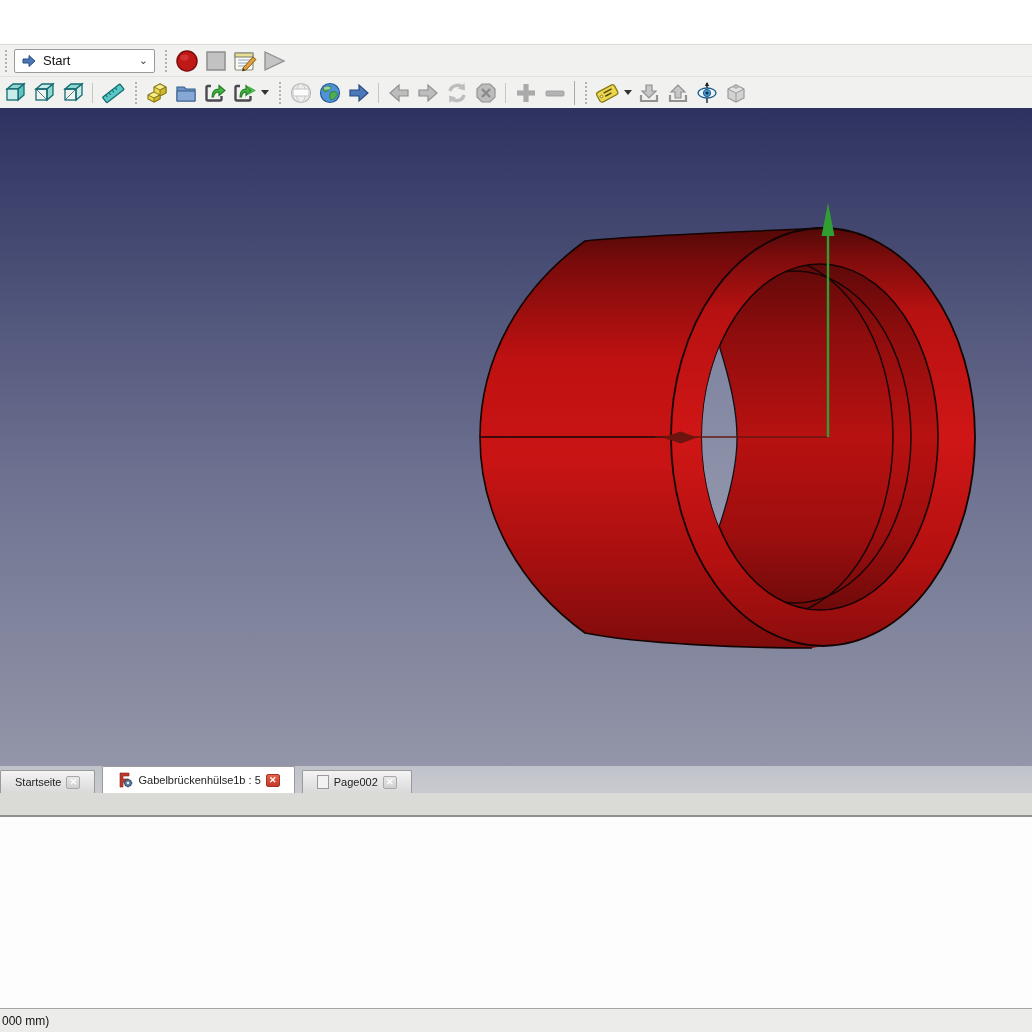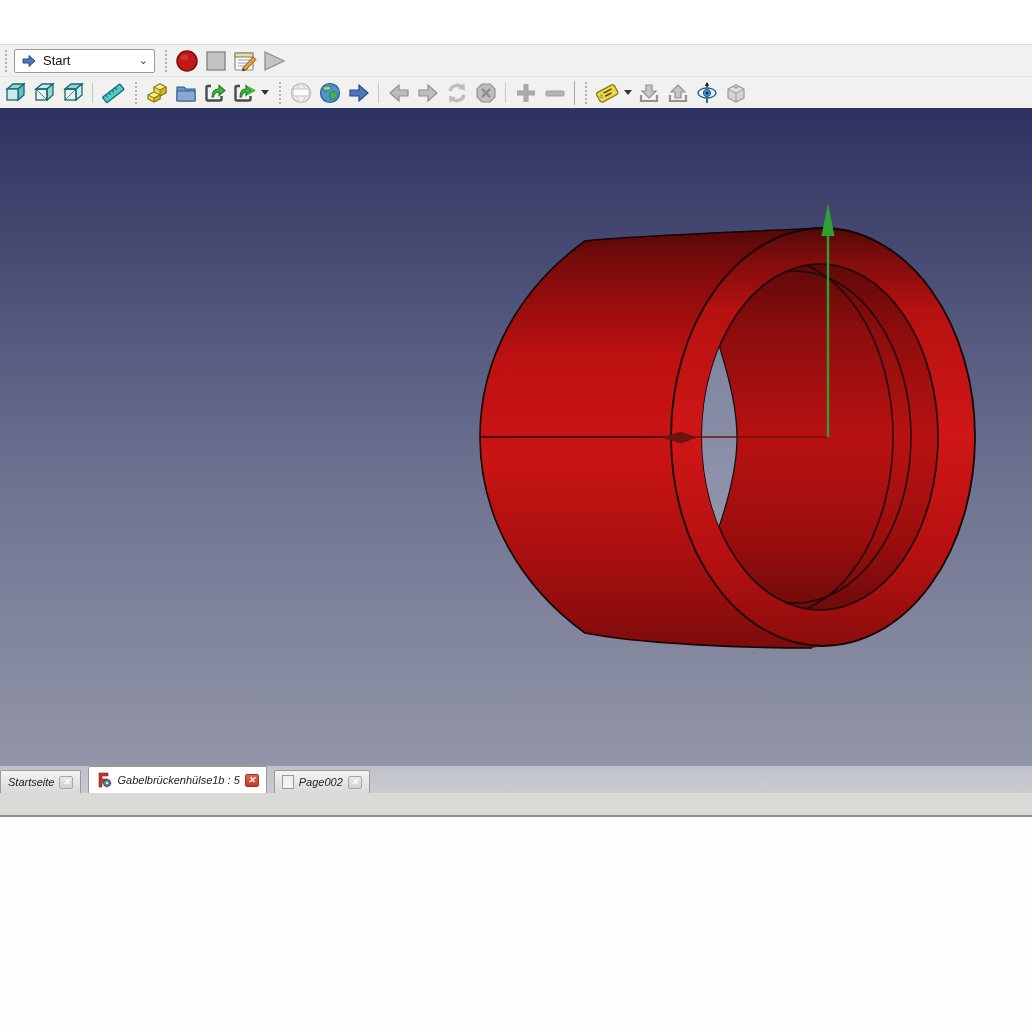--- a/index.html
+++ b/index.html
@@ -22,21 +22,21 @@
   .combo { width:141px; height:24px; background:#ffffff; border:1px solid #9a9a9a; border-radius:2px; display:flex; align-items:center; padding:0 6px; gap:6px; margin-left:2px; }
   .combo .label { font-size:13px; color:#111; flex:1; }
   .combo .chev { font-size:11px; color:#444; }
 
   
   .viewport { height:658px; position:relative; cursor:default; }
   .viewport svg { display:block; }
 
   
   .tabbar { height:27px; background:linear-gradient(#bfc2c9,#c9cbd0); display:flex; align-items:flex-end; padding-left:0; }
-  .tab { display:flex; align-items:center; gap:5px; height:23px; padding:0 7px; margin-right:7px; background:linear-gradient(#f4f4f4,#d9d9d9); border:1px solid #9a9a9a; border-bottom:none; border-radius:2px 2px 0 0; font-size:11px; color:#222;font-style:italic; }
+  .tab { display:flex; align-items:center; gap:5px; height:23px; padding:0 14px; margin-right:7px; background:linear-gradient(#f4f4f4,#d9d9d9); border:1px solid #9a9a9a; border-bottom:none; border-radius:2px 2px 0 0; font-size:11px; color:#222; }
   .tab.active { height:27px; background:#ffffff; position:relative; z-index:2; font-size:11px; }
   .tab .closebox { width:14px; height:13px; border:1px solid #a8a8a8; border-radius:2px; background:linear-gradient(#e9e9e9,#cfcfcf); color:#fff; font-size:9px; line-height:11px; text-align:center; font-weight:bold; }
   .tab.active .closebox { background:linear-gradient(#e4614d,#c53a2a); border-color:#a83324; }
   .tab .ticon { width:16px; height:16px; }
   .tab .picon { width:12px; height:14px; background:#f2f2f2; border:1px solid #9a9a9a; }
 
   .mdi-strip { height:24px; background:#dadad7; border-bottom:2px solid #8f8f8f; }
   .white-area { flex:1; background:#fdfdfd; }
 
   .statusbar { height:24px; background:#ececea; border-top:1px solid #a6a6a3; display:flex; align-items:center; padding-left:2px; font-size:12px; color:#111; }
@@ -344,14 +344,17 @@
       <span class="picon"></span>
       <span>Page002</span>
       <span class="closebox">✕</span>
     </div>
   </div>
 
   <div class="mdi-strip"></div>
 
   <div class="white-area"></div>
 
+  <div class="statusbar">
+    <span>000 mm)</span>
+  </div>
 
 </div>
 
 </body></html>

